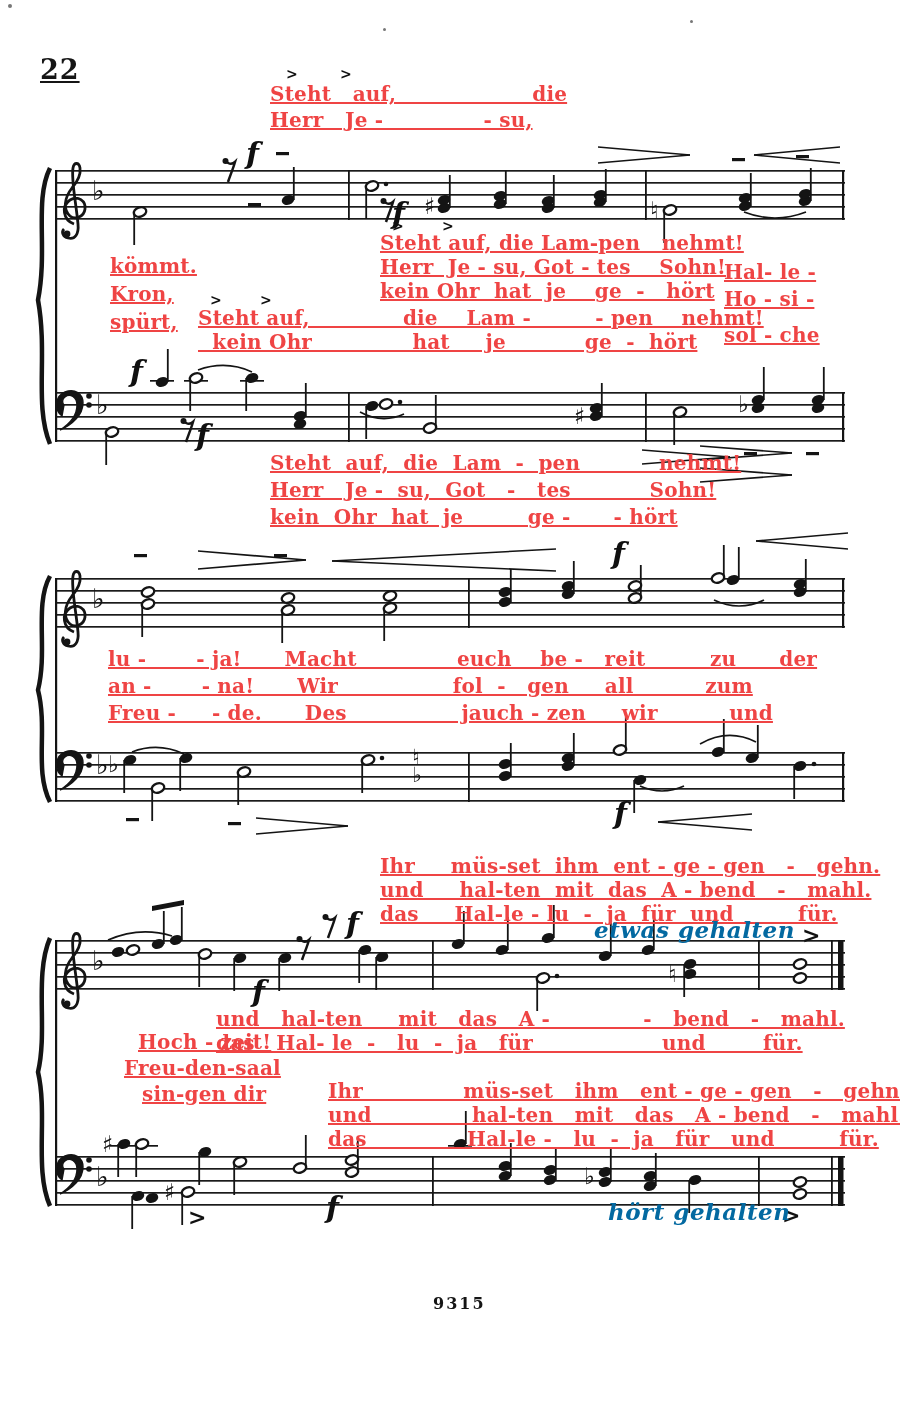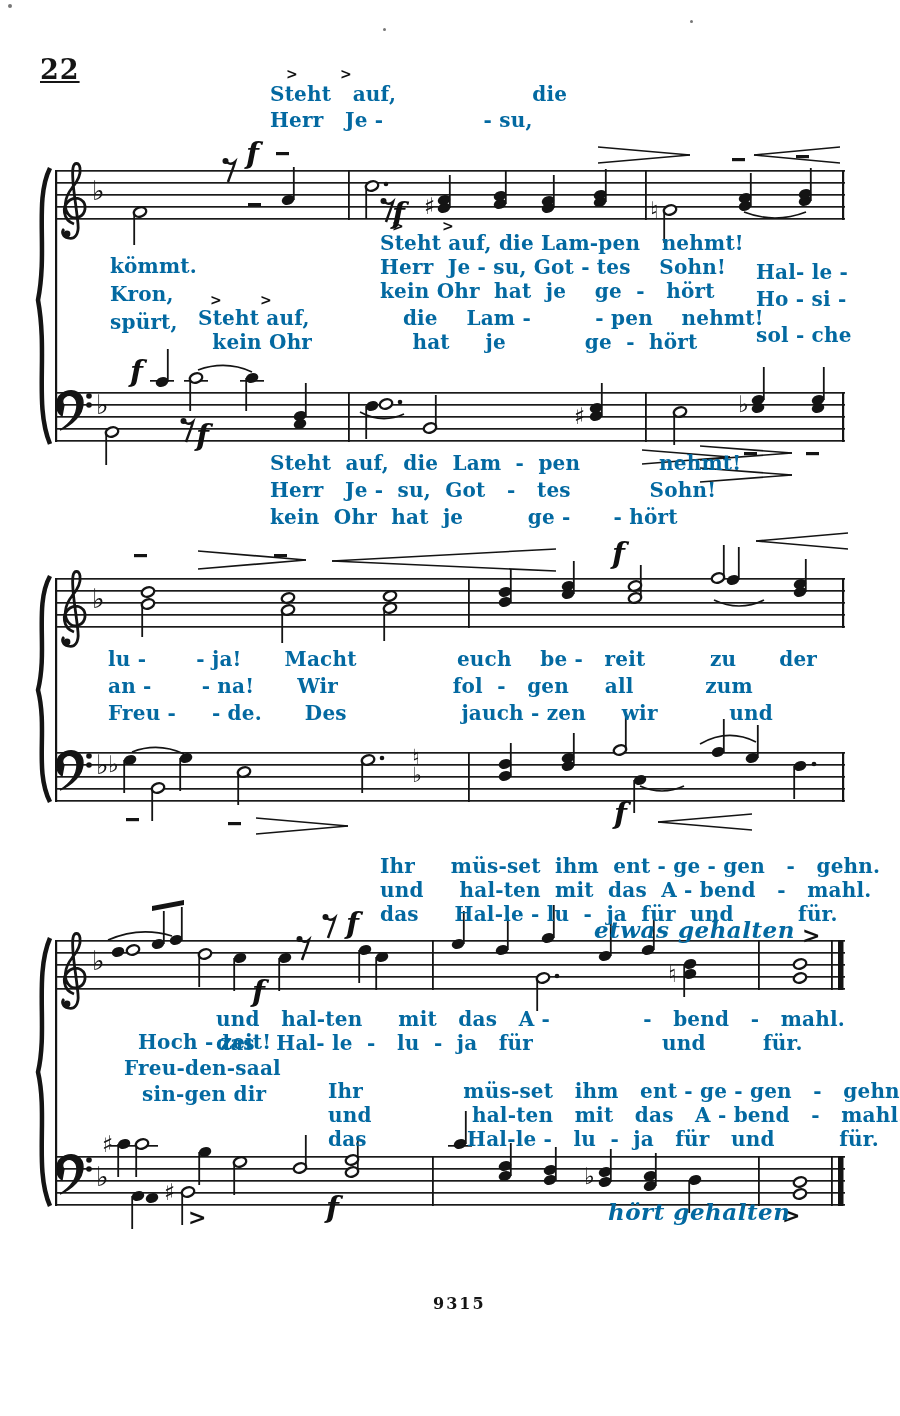--- a/index.html
+++ b/index.html
@@ -2,21 +2,21 @@
 <html><head>
 <meta charset="utf-8">
 <style>
   html,body{margin:0;padding:0;background:#e8e8e8;}
   .sheet{position:relative;width:900px;height:1416px;background:#ffffff;overflow:hidden;
          font-family:"DejaVu Serif",serif;color:#151515;}
   .abs{position:absolute;}
   .pagenum{font:700 27px "DejaVu Serif",serif;letter-spacing:1px;}
   .plate{font:700 16px "DejaVu Serif",serif;letter-spacing:2px;}
   .lyr-block{position:absolute;}
-  .lyr{font:700 20px "DejaVu Serif",serif;white-space:pre;letter-spacing:0.2px;color:#0369a1;}
+  .lyr{font:700 20px "DejaVu Serif",serif;white-space:pre;letter-spacing:0.2px;color:#ef4444;text-decoration:underline;}
   .dyn{position:absolute;font:700 30px "DejaVu Serif",serif;font-style:italic;color:#101010;}
   .tempo{position:absolute;font:700 23px "DejaVu Serif",serif;font-style:italic;letter-spacing:0.5px;color:#0369a1;padding-left:42px;}
   .acw{position:absolute;font:700 14px "DejaVu Serif",serif;color:#101010;}
   .acb{position:absolute;font:700 22px "DejaVu Serif",serif;color:#101010;}
   svg text.acc{font-family:"DejaVu Sans",sans-serif;font-weight:700;fill:#141414;}
   .speck{position:absolute;background:#777;border-radius:50%;}
 </style>
 </head>
 <body>
 
@@ -373,21 +373,21 @@
     <div class="lyr" style="margin-top:4px;">spürt,</div>
   </div>
 
   <div class="lyr-block" style="left:198px;top:306px;">
     <div class="lyr">Steht auf,             die    Lam -         - pen    nehmt!</div>
     <div class="lyr">  kein Ohr              hat     je           ge  -  hört</div>
   </div>
   <div class="acw" style="left:210px;top:292px;">&gt;</div>
   <div class="acw" style="left:260px;top:292px;">&gt;</div>
 
-  <div class="lyr-block" style="left:756px;top:260px;">
+  <div class="lyr-block" style="left:724px;top:260px;">
     <div class="lyr">Hal- le -</div>
     <div class="lyr" style="margin-top:3px;">Ho - si -</div>
     <div class="lyr" style="margin-top:12px;">sol - che</div>
   </div>
 
   <div class="lyr-block" style="left:270px;top:451px;">
     <div class="lyr">Steht  auf,  die  Lam  -  pen           nehmt!</div>
     <div class="lyr" style="margin-top:3px;">Herr   Je -  su,  Got   -   tes           Sohn!</div>
     <div class="lyr" style="margin-top:3px;">kein  Ohr  hat  je         ge -      - hört</div>
   </div>

